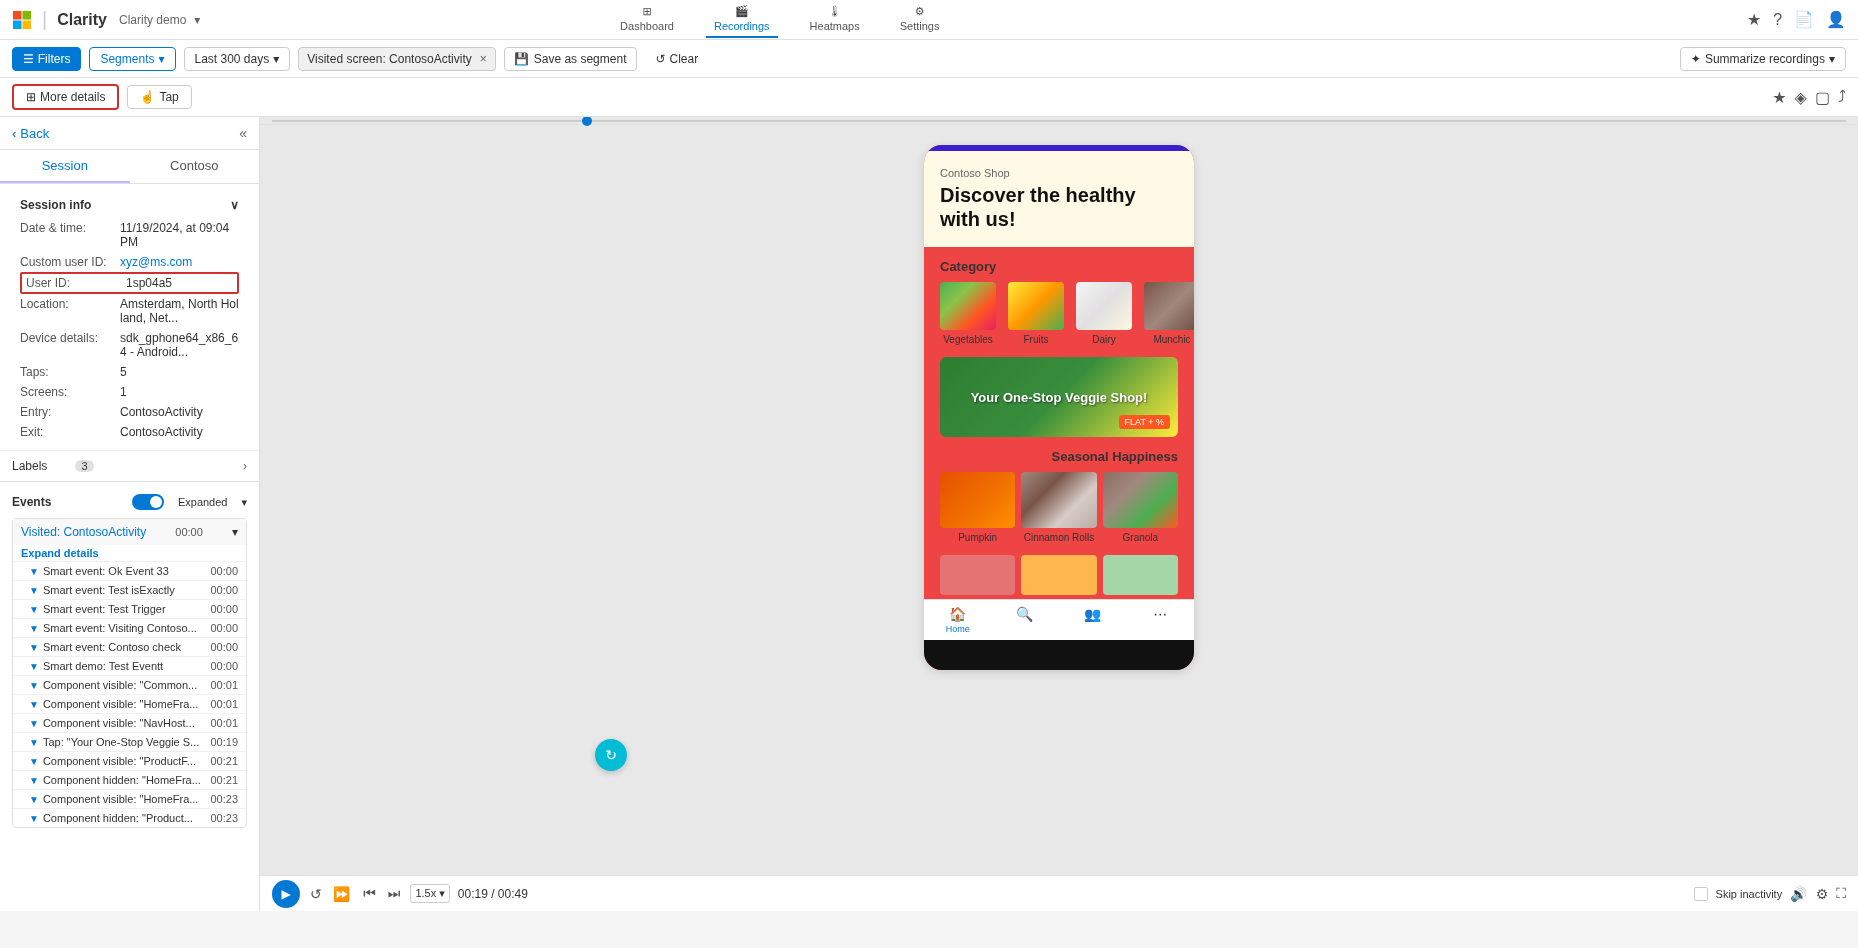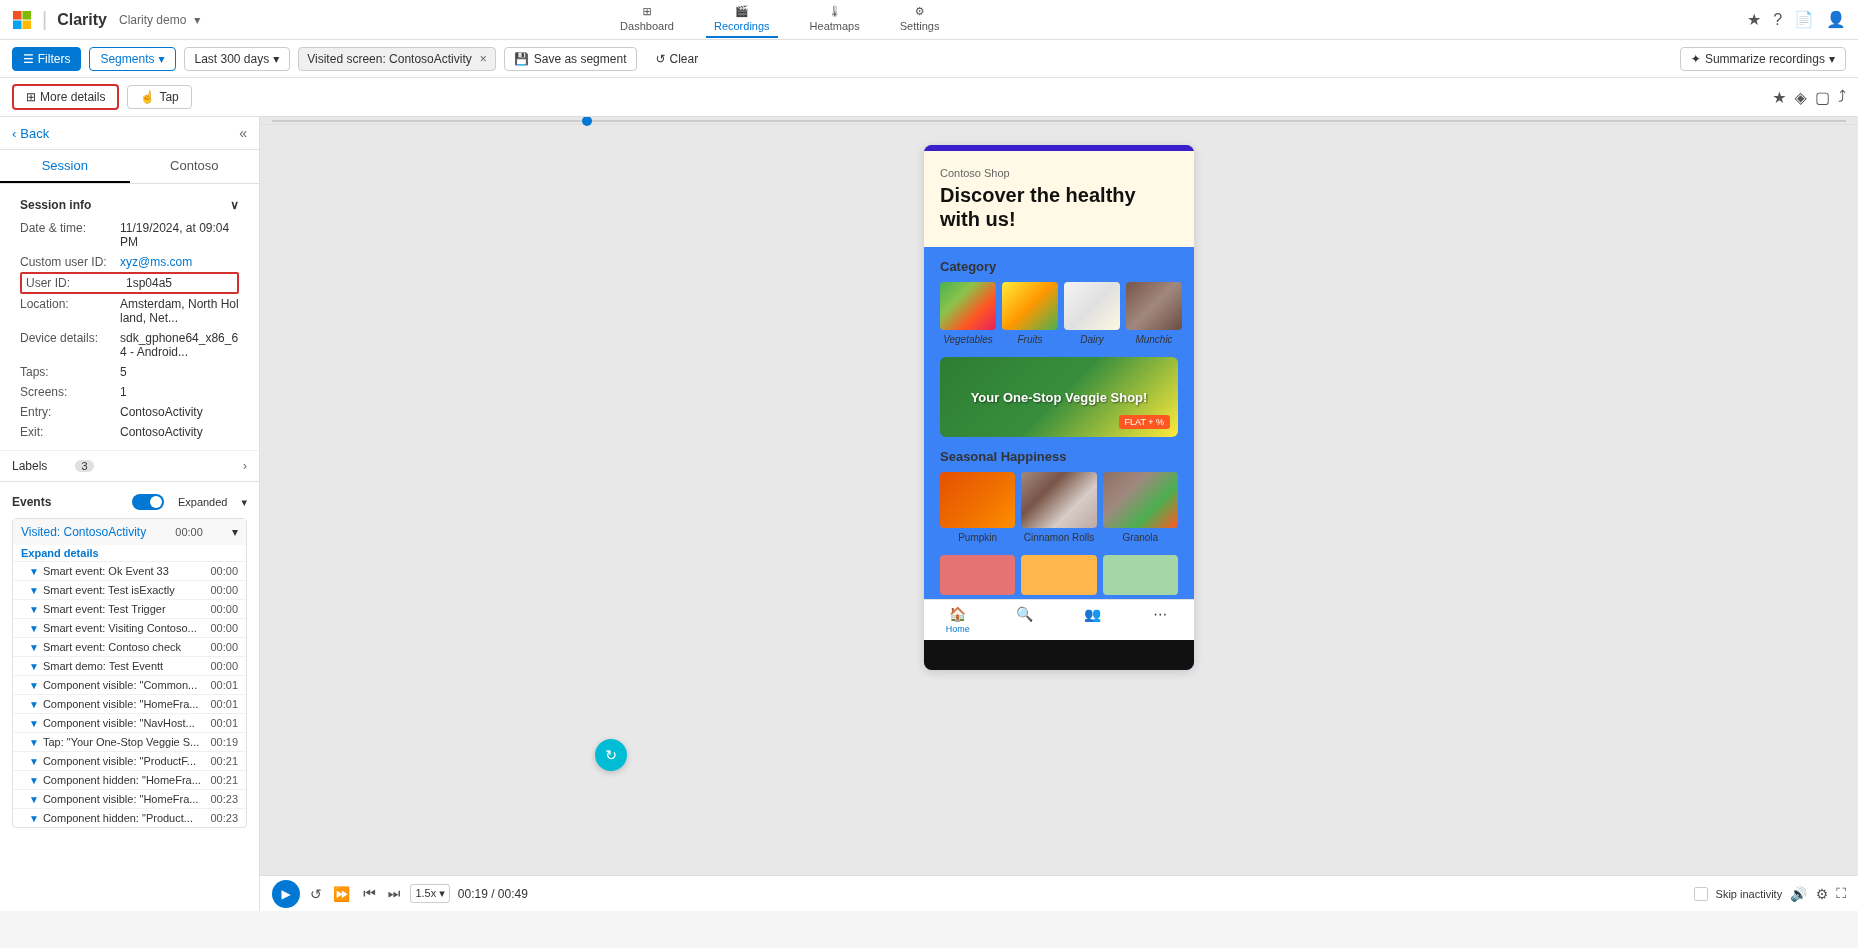--- a/index.html
+++ b/index.html
@@ -189,21 +189,21 @@
       flex: 1;
       text-align: center;
       padding: 8px 0;
       cursor: pointer;
       font-size: 13px;
       color: #555;
       border-bottom: 2px solid transparent;
     }
     .sidebar-tab.active {
       color: #0078d4;
-      border-bottom: 2px solid #000000;
+      border-bottom: 2px solid #c4b5fd;
     }
     .session-info-section { padding: 8px 20px; }
     .session-info-header {
       display: flex;
       align-items: center;
       justify-content: space-between;
       padding: 6px 0;
       cursor: pointer;
       font-weight: 600;
       font-size: 12px;
@@ -362,42 +362,41 @@
     .recording-viewport {
       flex: 1;
       display: flex;
       justify-content: center;
       align-items: flex-start;
       padding: 20px;
       overflow: hidden;
     }
     .phone-frame {
       width: 270px;
-      background: #3b82f6;
-      border-radius: 8px;
+      background: #ef4444;
+      border-radius: 18px;
       overflow: hidden;
       box-shadow: 0 2px 10px rgba(0,0,0,0.15);
     }
     .phone-header {
       height: 6px;
       background: #3a1fcb;
     }
     .shop-hero {
       background: #fff9e6;
       padding: 16px;
     }
     .shop-title-small { font-size: 11px; color: #666; margin-bottom: 4px; }
     .shop-title-big { font-size: 20px; font-weight: 700; color: #111; line-height: 1.2; }
     .category-section { padding: 12px 16px; }
     .category-title { font-size: 13px; font-weight: 600; margin-bottom: 8px; }
     .category-grid {
       display: grid;
       grid-template-columns: repeat(4, 1fr);
-      gap: 6px;
-      font-style: italic;
+      gap: 12px;
     }
     .category-item { text-align: center; font-size: 10px; }
     .category-img {
       width: 56px;
       height: 48px;
       border-radius: 4px;
       margin-bottom: 4px;
       background: #ccc;
     }
     .cat-veg { background: linear-gradient(135deg, #4caf50, #8bc34a, #ff5722, #e91e63); }
@@ -423,21 +422,21 @@
       position: absolute;
       bottom: 8px;
       right: 8px;
       background: #ff5722;
       color: #fff;
       font-size: 9px;
       padding: 2px 6px;
       border-radius: 3px;
     }
     .seasonal-section { padding: 0 16px 12px; }
-    .seasonal-title { font-size: 13px; font-weight: 600; margin-bottom: 8px; }
+    .seasonal-title { font-size: 13px; font-weight: 600; margin-bottom: 8px; text-align: right; }
     .seasonal-grid {
       display: grid;
       grid-template-columns: repeat(3, 1fr);
       gap: 6px;
     }
     .seasonal-item { text-align: center; font-size: 10px; }
     .seasonal-img {
       width: 100%;
       height: 56px;
       border-radius: 4px;

